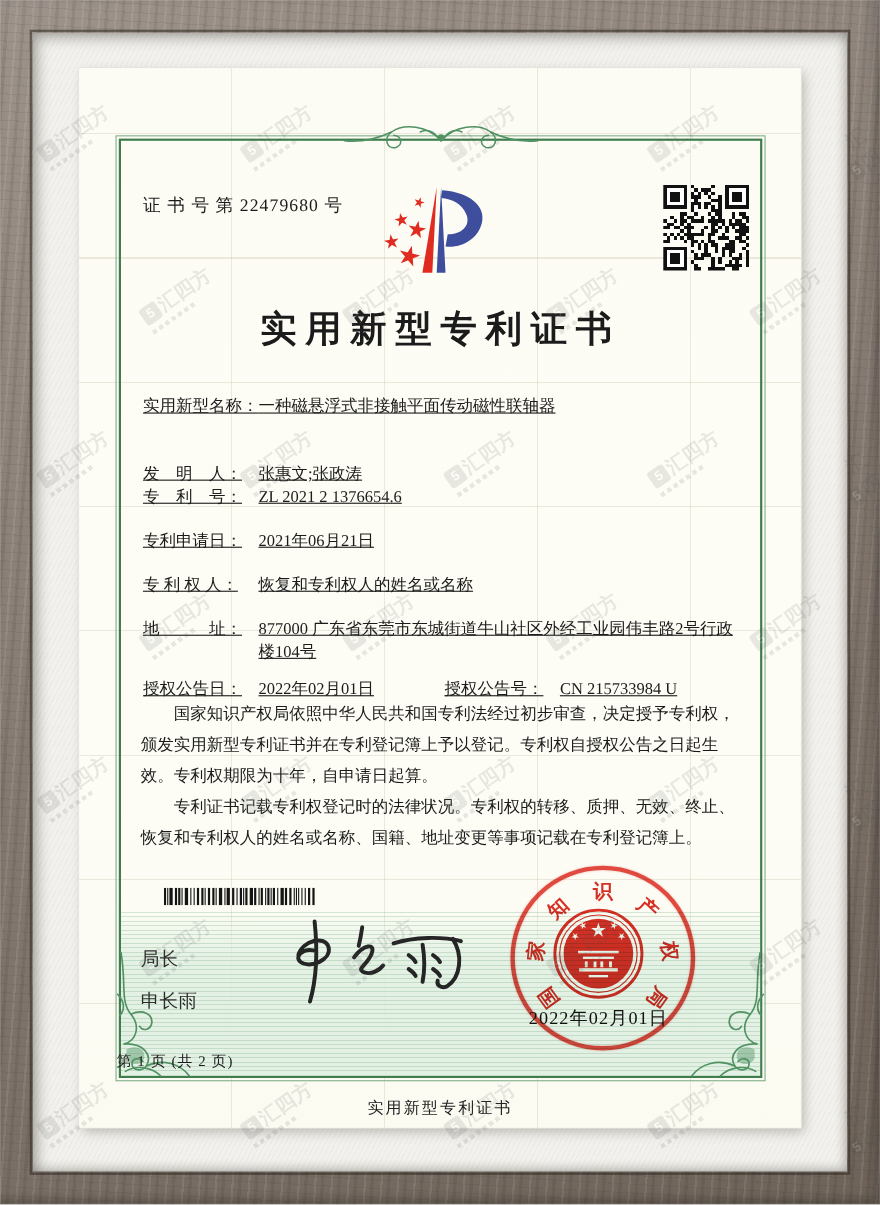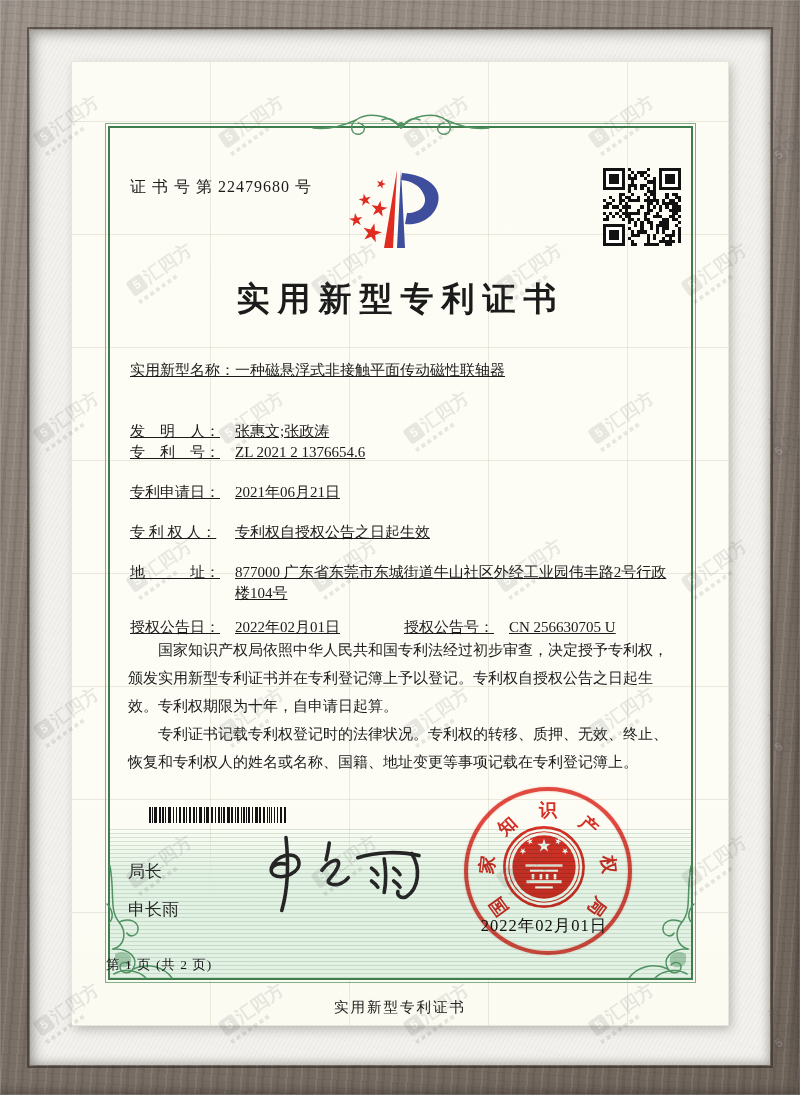--- a/index.html
+++ b/index.html
@@ -396,31 +396,31 @@
         <div class="frow mt-b">
           <span class="flabel">专　利　号：</span>
           <span class="fvalue">ZL 2021 2 1376654.6</span>
         </div>
         <div class="frow mt-c">
           <span class="flabel">专利申请日：</span>
           <span class="fvalue">2021年06月21日</span>
         </div>
         <div class="frow mt-c">
           <span class="flabel">专 利 权 人：</span>
-          <span class="fvalue">专利权自授权公告之日起生效</span>
+          <span class="fvalue">恢复和专利权人的姓名或名称</span>
         </div>
         <div class="frow mt-c">
           <span class="flabel">地　　　址：</span>
           <span class="fvalue">877000 广东省东莞市东城街道牛山社区外经工业园伟丰路2号行政楼104号</span>
         </div>
         <div class="frow grant mt-d">
           <span class="flabel">授权公告日：</span>
           <span class="fvalue gv1">2022年02月01日</span>
           <span class="flabel g2">授权公告号：</span>
-          <span class="fvalue">CN 256630705 U</span>
+          <span class="fvalue">CN 215733984 U</span>
         </div>
       </div>
 
       <div class="bodytext">
         <p>国家知识产权局依照中华人民共和国专利法经过初步审查，决定授予专利权，颁发实用新型专利证书并在专利登记簿上予以登记。专利权自授权公告之日起生效。专利权期限为十年，自申请日起算。</p>
         <p>专利证书记载专利权登记时的法律状况。专利权的转移、质押、无效、终止、恢复和专利权人的姓名或名称、国籍、地址变更等事项记载在专利登记簿上。</p>
       </div>
 
       <svg class="barcode" viewBox="0 0 142 16" preserveAspectRatio="none">
           <rect x="0" y="0" width="2" height="16" fill="#141414"></rect>

